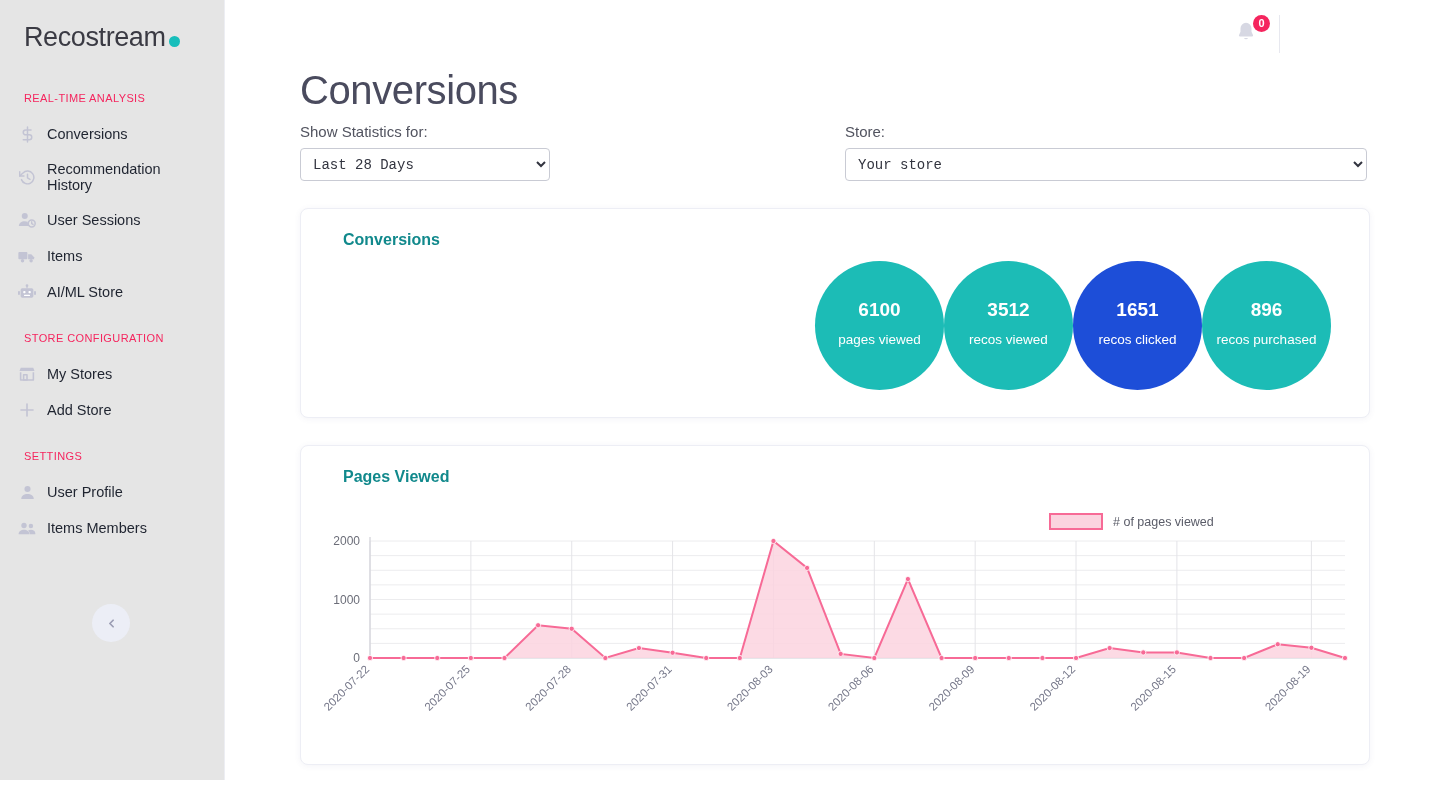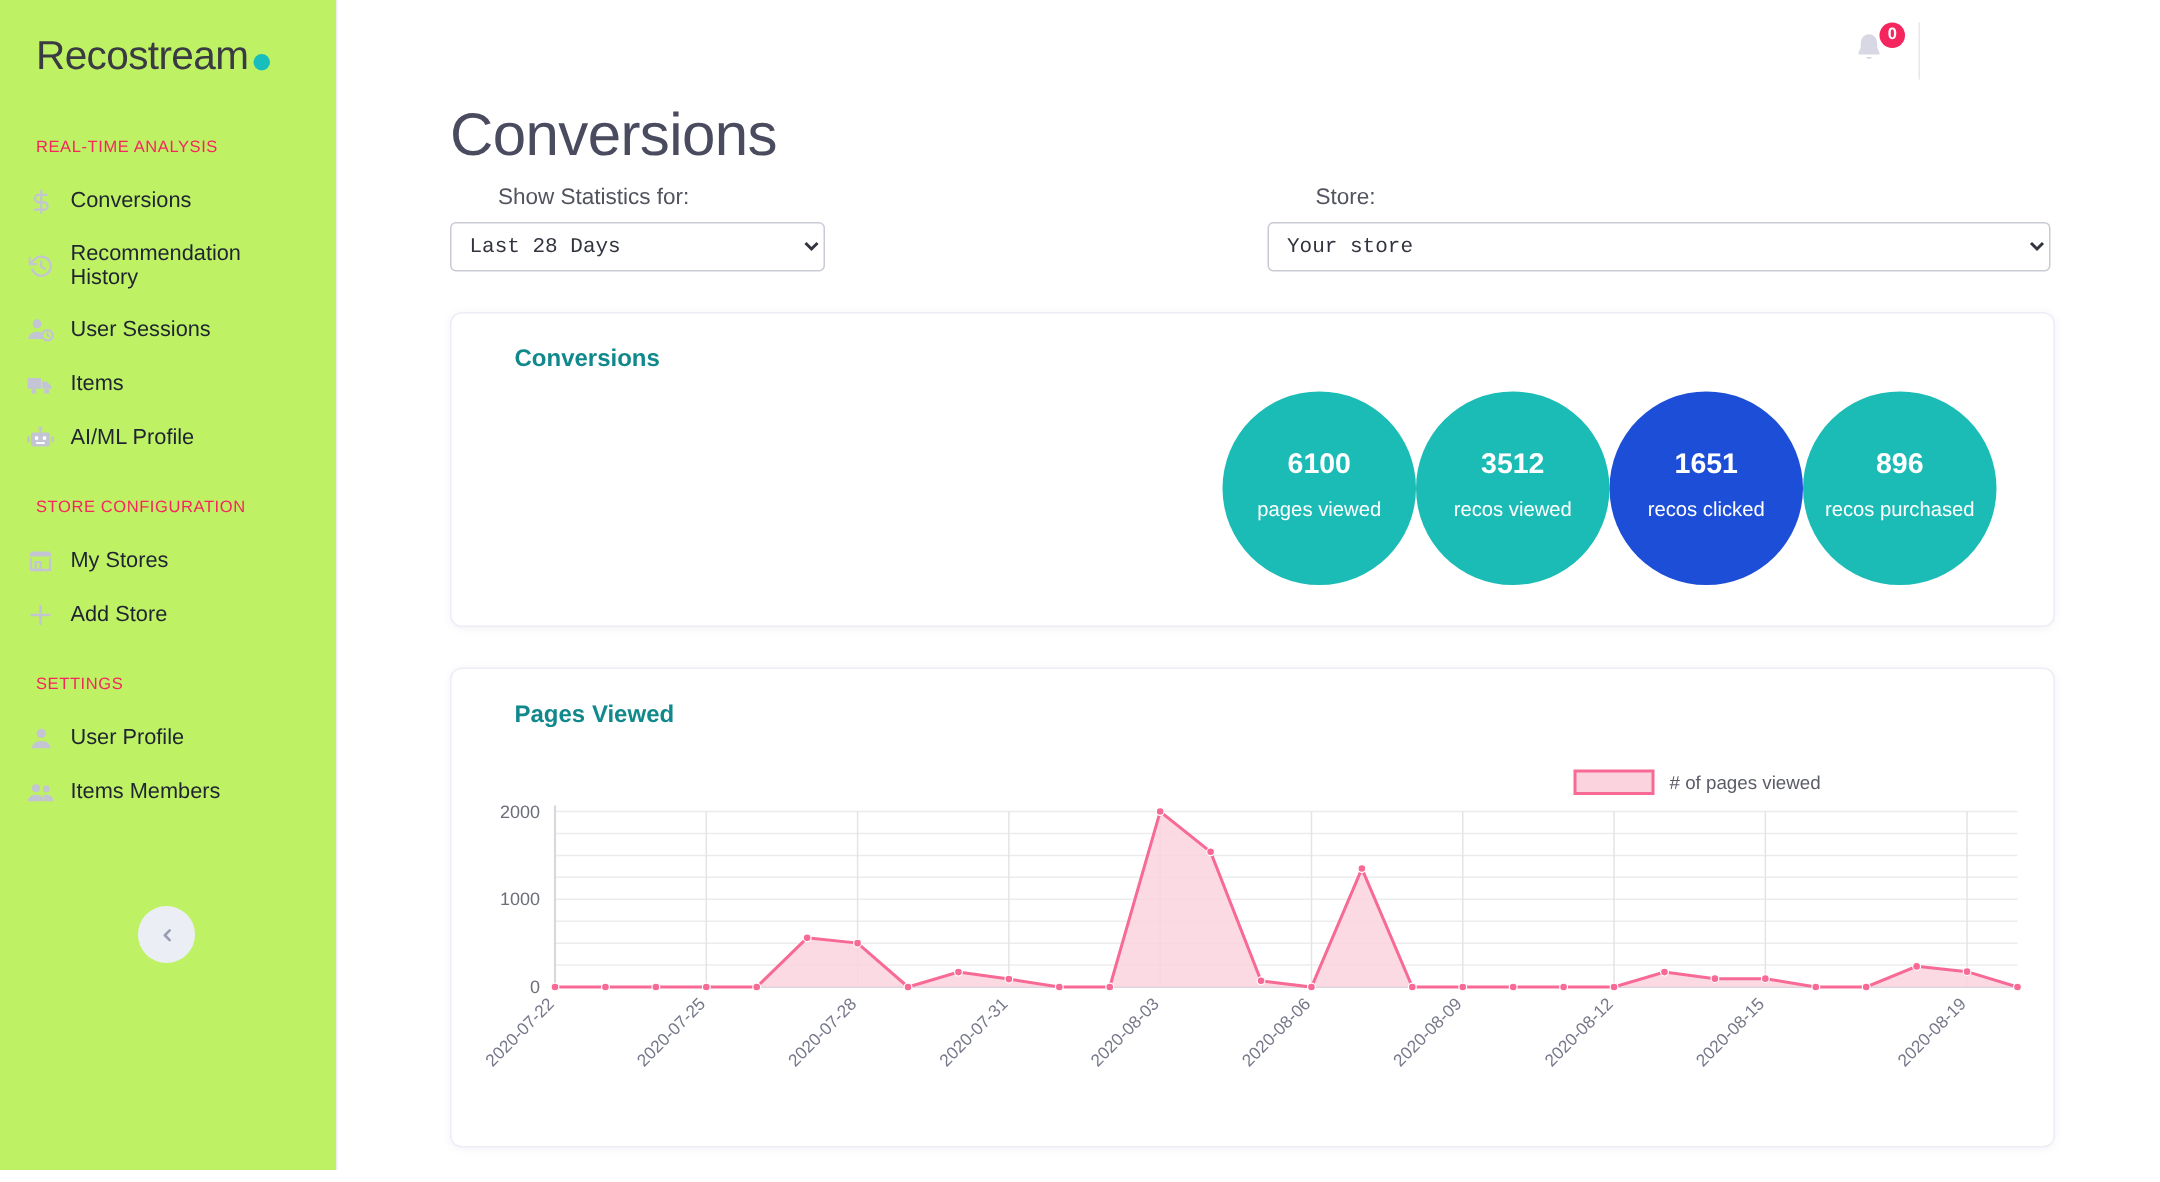--- a/index.html
+++ b/index.html
@@ -10,21 +10,21 @@
     font-family:"Liberation Sans", sans-serif;
     background:#ffffff;
     color:#3f4254;
     overflow:hidden;
   }
   .app { display:flex; width:1440px; height:788px; }
 
   
   .sidebar {
     width:225px; min-width:225px; height:780px;
-    background:#bef264;
+    background:#e5e5e5;
     border-right:1px solid #edeef3;
     position:relative;
     padding-top:0;
   }
   .logo-wrap { padding:22px 0 0 24px; height:70px; }
   .logo {
     font-family:"Liberation Sans", sans-serif;
     font-size:27px; font-weight:400; letter-spacing:-0.4px;
     color:#3a3a43; display:inline-flex; align-items:center;
   }
@@ -79,21 +79,21 @@
   .content { padding:0 70px 0 75px; }
   .page-title {
     font-size:40px; font-weight:400; color:#4a4b5e;
     margin:0 0 10px 0; letter-spacing:-0.4px;
   }
 
   .filters { display:flex; gap:0; }
   .filter-col { width:545px; }
   .filter-col.second { margin-left:0; width:522px; }
   .filter-label {
-    font-size:15px; color:#51535f; margin-bottom:8px; display:block;margin-left:32px;
+    font-size:15px; color:#51535f; margin-bottom:8px; display:block;
   }
   select.ctl {
     width:250px; height:33px;
     border:1px solid #c9cbd4; border-radius:4px;
     background:#fff; font-size:14px; color:#32343f;
     padding:3px 8px;
     font-family:Liberation Mono, monospace;
   }
   select.ctl.wide { width:522px; }
 
@@ -194,21 +194,21 @@
               <rect x="3.5" y="7" width="17" height="12.5" rx="2.2"></rect>
               <rect x="0" y="10.5" width="2.6" height="5.5" rx="1.2"></rect>
               <rect x="21.4" y="10.5" width="2.6" height="5.5" rx="1.2"></rect>
               <circle cx="12" cy="3.5" r="1.8"></circle>
               <rect x="11.2" y="4.6" width="1.6" height="2.6"></rect>
               <rect x="7" y="10.5" width="3" height="3.2" rx="1" fill="#fff"></rect>
               <rect x="14" y="10.5" width="3" height="3.2" rx="1" fill="#fff"></rect>
               <rect x="8" y="15.6" width="8" height="1.7" rx=".8" fill="#fff"></rect>
             </svg>
           </span>
-          <span>AI/ML Profile</span>
+          <span>AI/ML Store</span>
         </div>
         <div class="nav-section">STORE CONFIGURATION</div>
         <div class="nav-item">
           <span class="nav-ico">
             <svg width="18" height="18" viewBox="0 0 24 24" fill="none" stroke="currentColor" stroke-width="2.1" stroke-linejoin="round">
               <path d="M2 8h20l-1.6-4.5H3.6z" fill="currentColor" stroke="none"></path>
               <path d="M3.5 9.5V20h17V9.5"></path>
               <rect x="7.5" y="13" width="4.5" height="7"></rect>
             </svg>
           </span>

